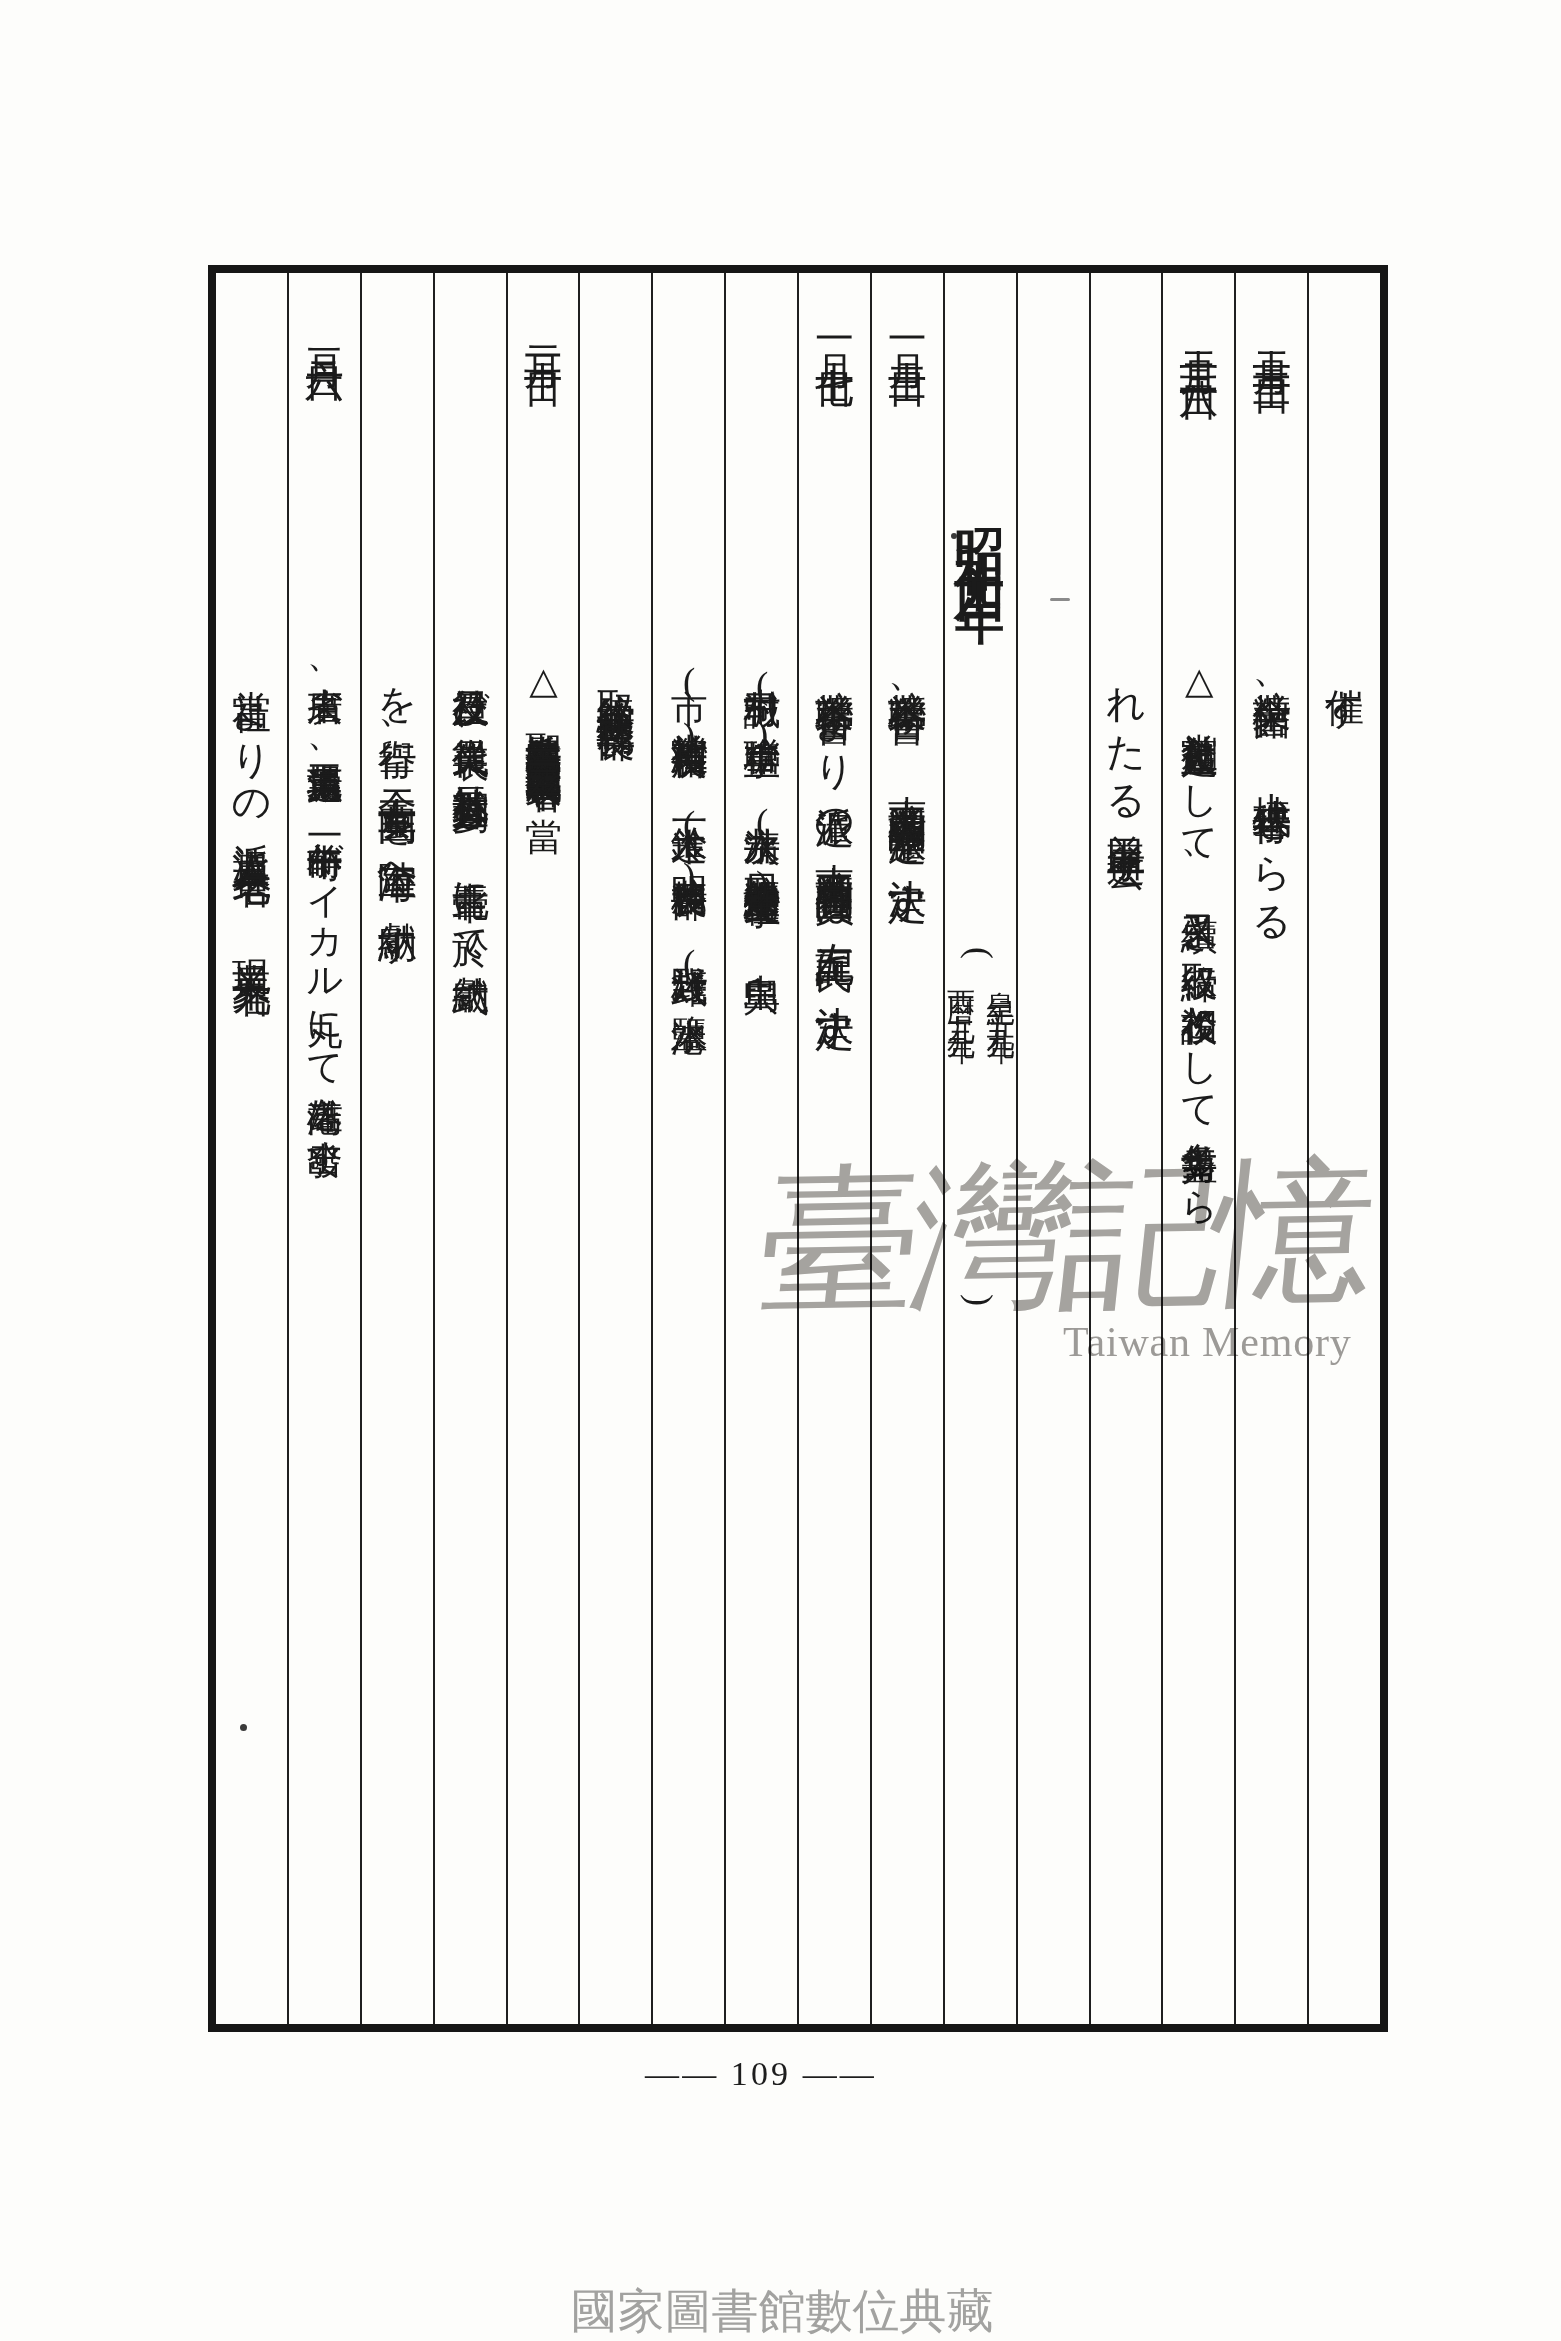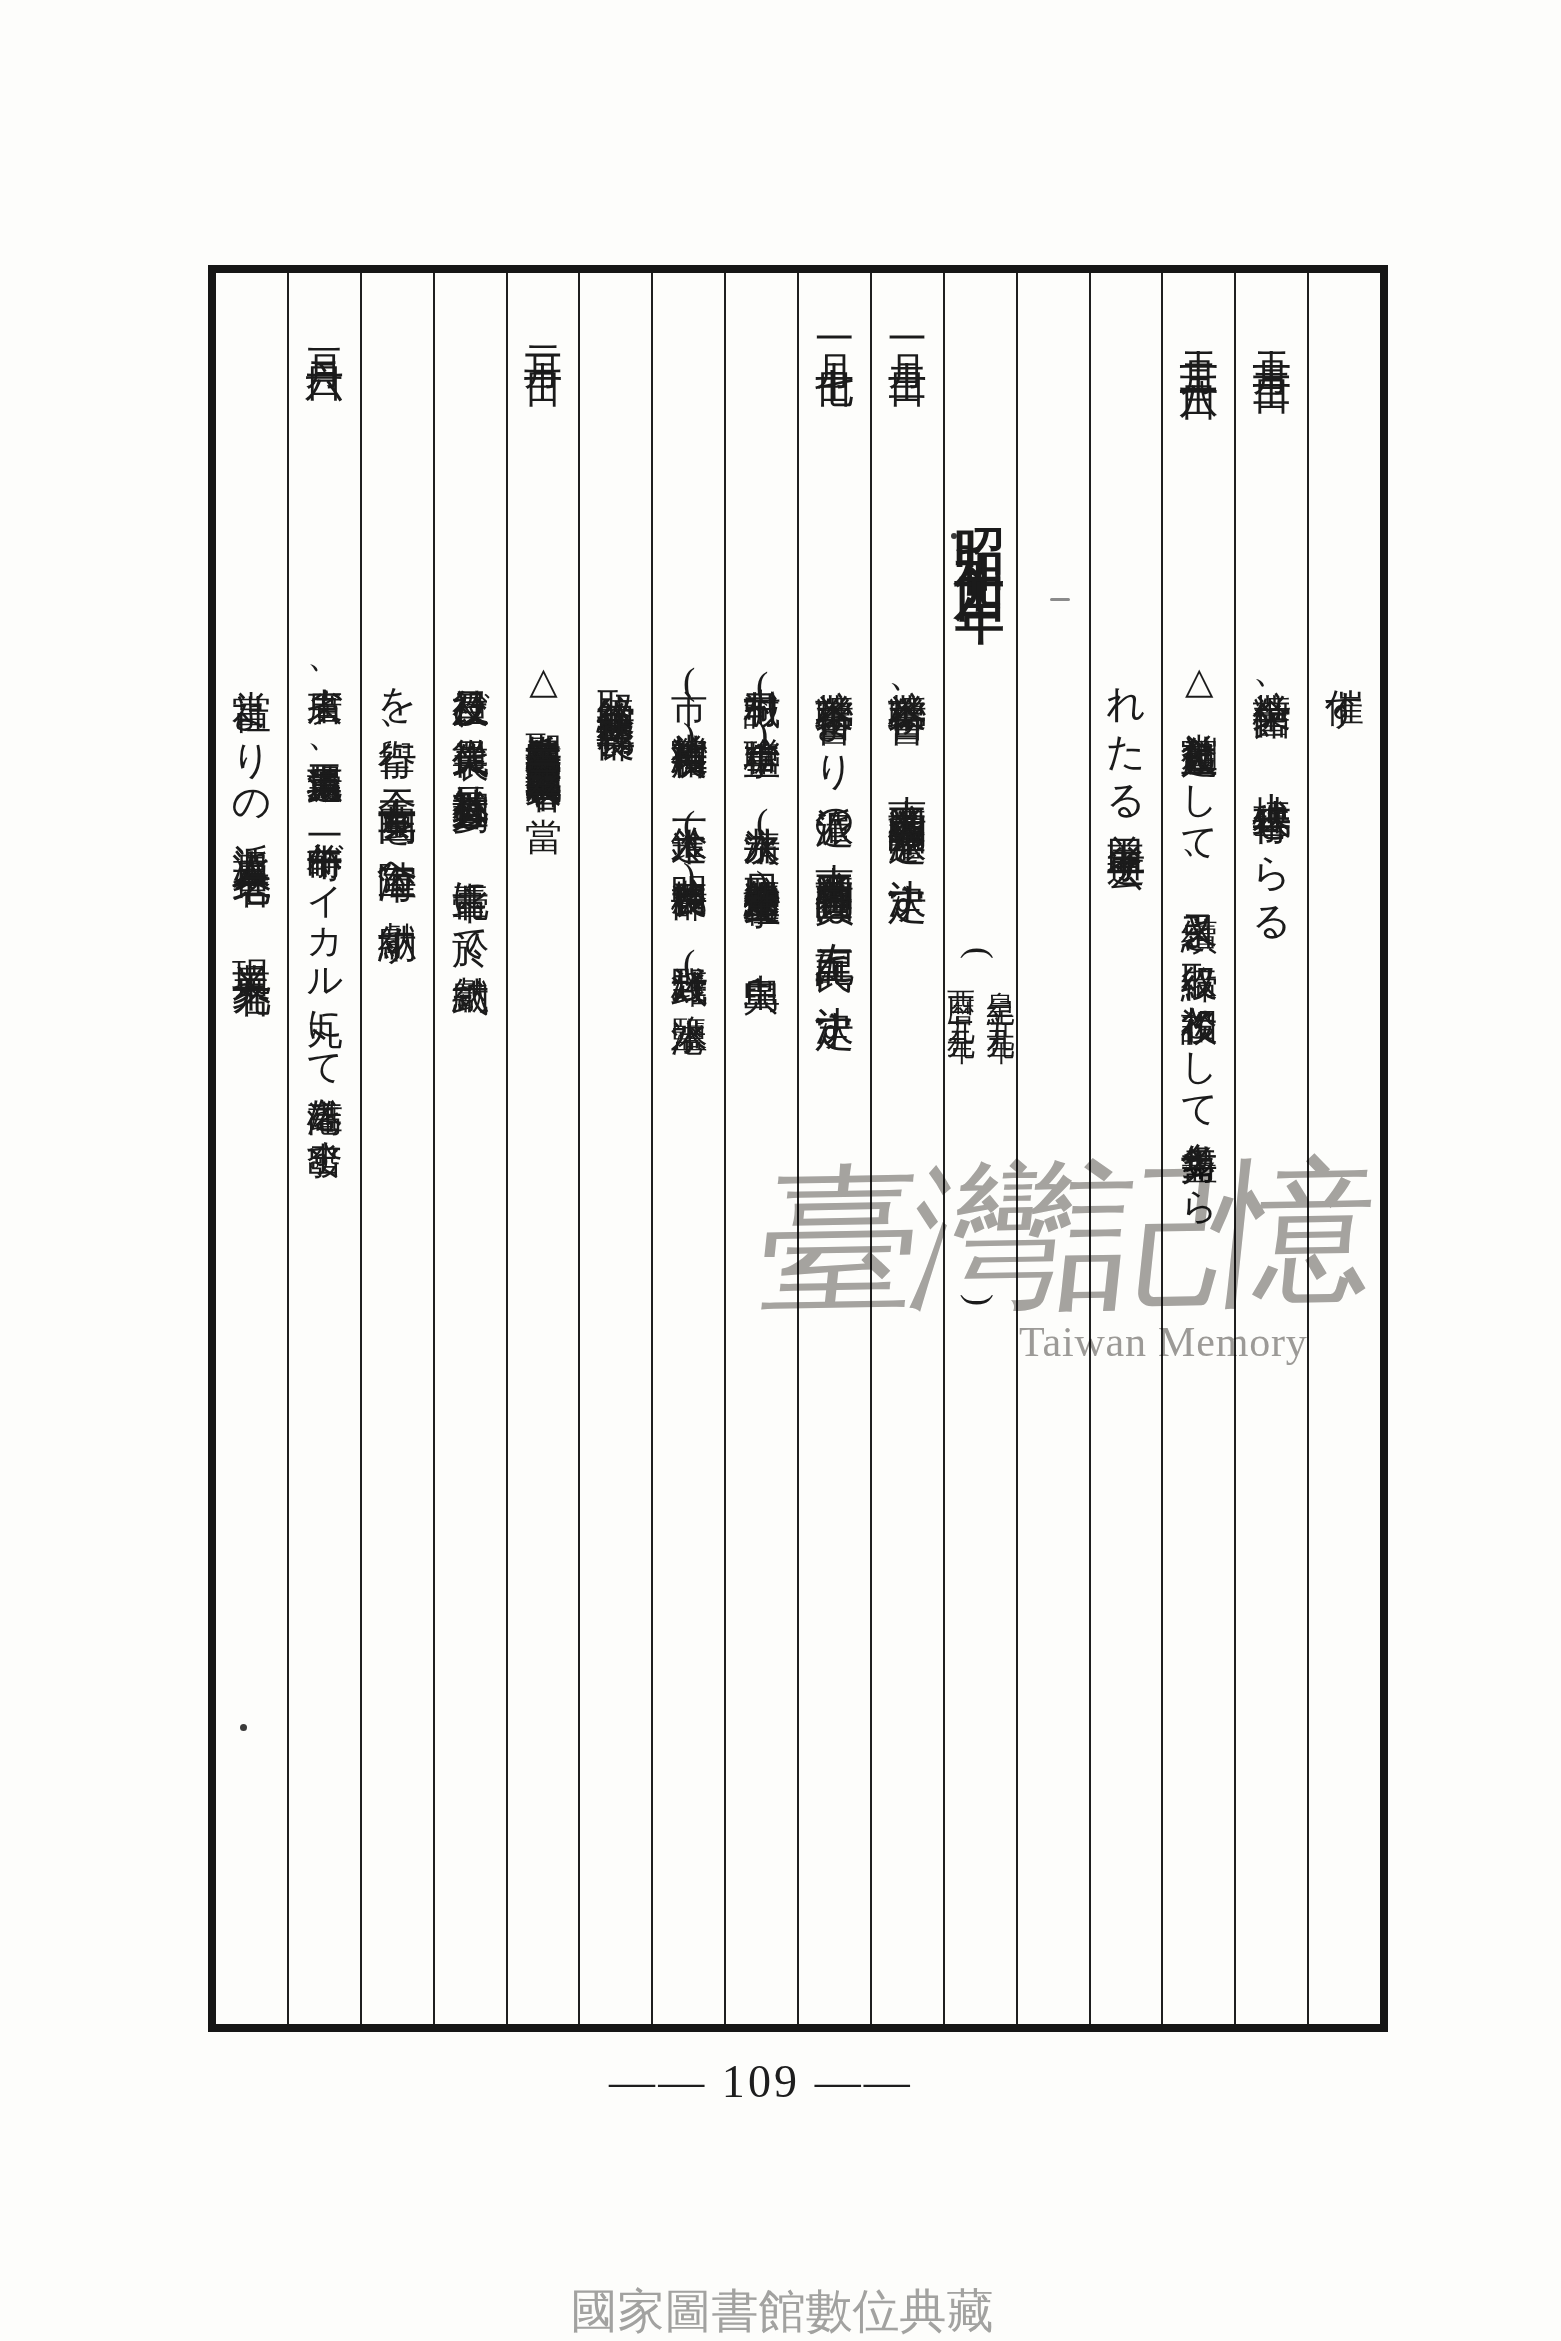--- a/index.html
+++ b/index.html
@@ -40,26 +40,26 @@
     font-size:28px;letter-spacing:7.8px;white-space:nowrap;
   }
   
   .wm-cjk{
     position:absolute;left:761px;top:1130px;font-size:160px;letter-spacing:-9.4px;
     color:#a6a4a2;mix-blend-mode:multiply;transform:skewX(-7deg) rotate(-1deg);
     white-space:nowrap;pointer-events:none;
   }
   .wm-latin{
     position:absolute;left:1019px;top:1318px;font-size:42px;letter-spacing:0.8px;
-    color:#9d9b99;mix-blend-mode:multiply;pointer-events:none;
+    color:#9d9b99;mix-blend-mode:multiply;pointer-events:none;padding-left:44px;
   }
   
   .pageno{
     position:absolute;top:2055px;left:761px;transform:translateX(-50%);
-    font-size:46px;letter-spacing:3.1px;color:#1d1d1d;white-space:nowrap;
+    font-size:34px;letter-spacing:3.1px;color:#1d1d1d;white-space:nowrap;
   }
   .caption{
     position:absolute;top:2280px;left:782px;transform:translateX(-50%);
     font-size:47px;letter-spacing:0px;color:#a2a2a0;font-weight:500;white-space:nowrap;
   }
   
   .speck{position:absolute;background:#3a3a3a;border-radius:50%;}
   .speck1{left:951px;top:533px;width:6.2px;height:6.2px;}
   .speck2{left:240px;top:1724px;width:7px;height:7px;}
   .dash-artifact{left:1050px;top:598px;width:20px;height:3.1px;background:#8a8a8a;border-radius:1.6px;position:absolute;}

